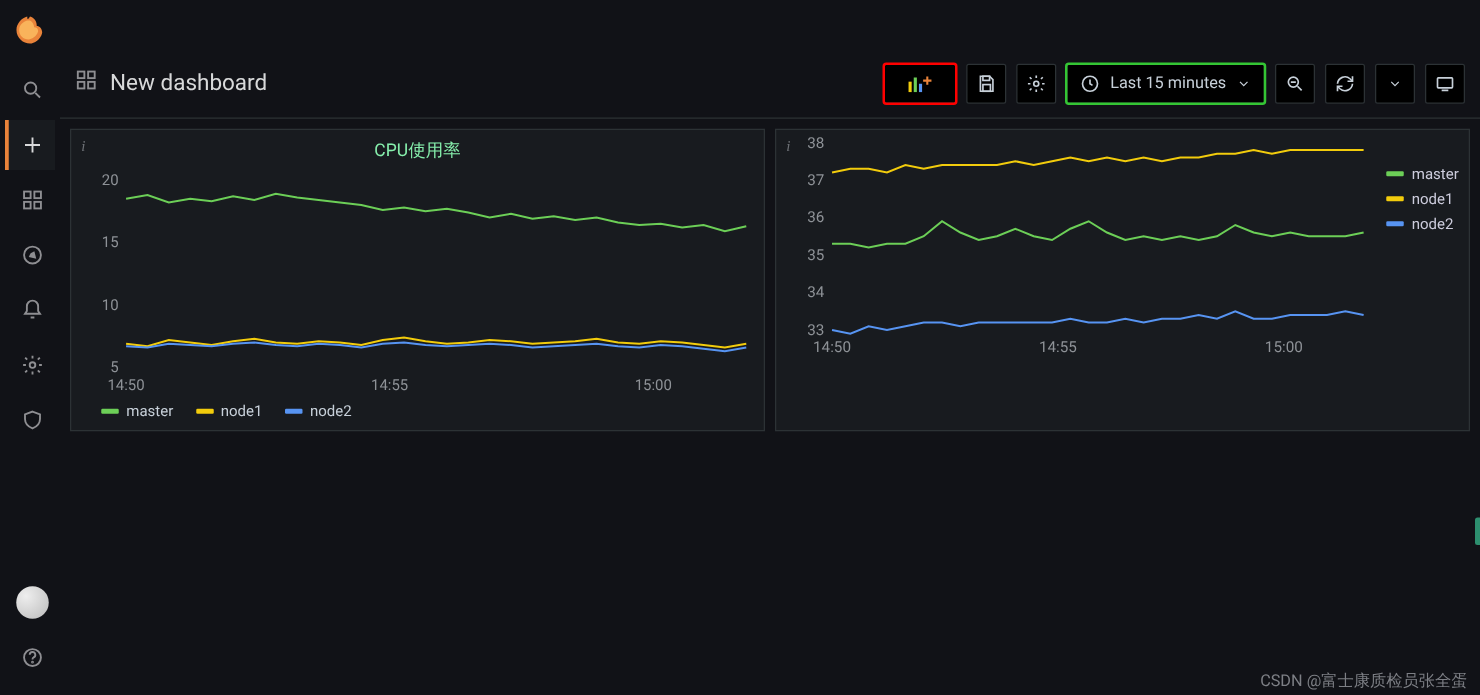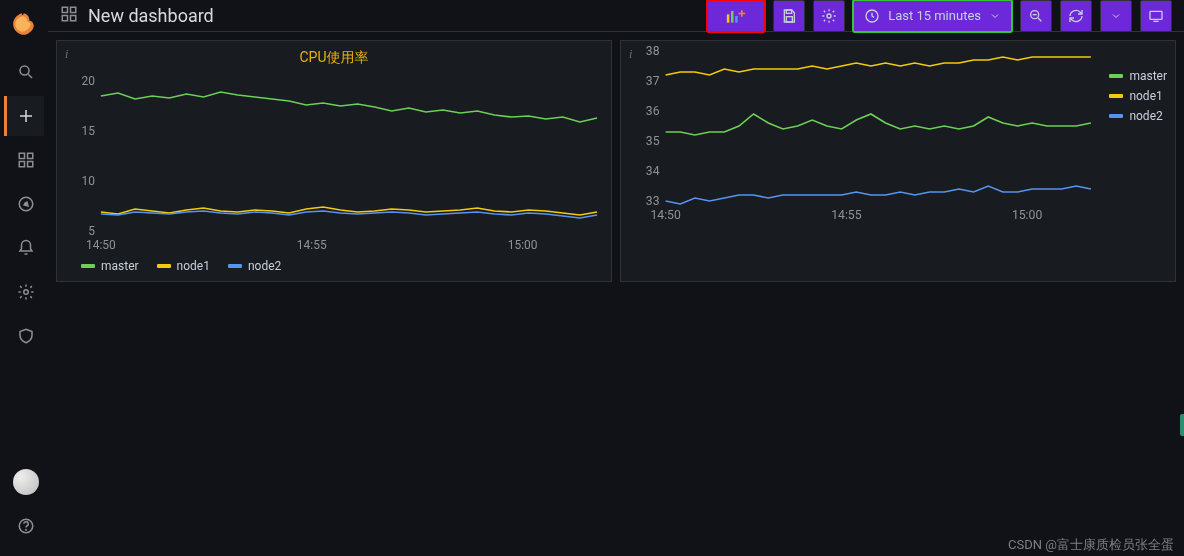--- a/index.html
+++ b/index.html
@@ -7,32 +7,32 @@
   .app { display: flex; height: 100%; }
   
   .sidebar { width: 48px; background: #111217; display: flex; flex-direction: column; align-items: center; gap: 4px; padding-top: 0; }
   .logo { width: 48px; height: 48px; display:flex; align-items:center; justify-content:center; }
   .side-btn { width: 40px; height: 40px; display:flex; align-items:center; justify-content:center; color:#8e8e92; cursor:pointer; border-left:3px solid transparent;}
   .side-btn.active { border-left:3px solid #e9833a; background:#181b1f; color:#d8d9da;}
   .sidebar .spacer { flex:1; }
   .avatar { width: 26px; height:26px; border-radius:50%; background: radial-gradient(circle at 30% 30%, #eee, #bbb); }
   
   .main { flex:1; display:flex; flex-direction:column; }
-  .topbar { height:32px; display:flex; align-items:center; gap:8px; padding:0 12px; border-bottom:1px solid #2c3235;}
+  .topbar { height:56px; display:flex; align-items:center; gap:8px; padding:0 12px; border-bottom:1px solid #2c3235;margin-top:39px;}
   .topbar .title { display:flex; align-items:center; gap:10px; font-size:18px; color:#d8d9da; }
   .topbar .grow { flex:1; }
-  .tb-btn { height:32px; min-width:32px; padding:0 6px; border:1px solid #2c3235; border-radius:2px; display:flex; align-items:center; justify-content:center; color:#c7d0d9; cursor:pointer; background:#6d28d9;}
+  .tb-btn { height:32px; min-width:32px; padding:0 6px; border:1px solid #2c3235; border-radius:2px; display:flex; align-items:center; justify-content:center; color:#c7d0d9; cursor:pointer; background:#000000;}
   .tb-btn.wide { padding: 0 10px; gap:8px; font-size:13px;}
   .hl-red { outline:2px solid #ff0000; outline-offset:-1px; padding:0 18px;}
   .hl-green{ outline:2px solid #34c634; outline-offset:-1px;}
   
   .panels { display:flex; gap:8px; padding:8px; }
   .panel { flex:1; background:#181b1f; border:1px solid #2c3235; position:relative; padding:4px 8px 8px 8px; }
   .panel .info-icon { position:absolute; left:8px; top:6px; color:#6e7277; font-style:italic; font-family:Georgia,serif; font-size:12px;}
-  .panel-title { text-align:center; font-size:14px; color:#eab308; padding:4px 0 8px 0;}
+  .panel-title { text-align:center; font-size:14px; color:#86efac; padding:4px 0 8px 0;}
   .plot { position:relative; width:100%; height:180px; }
   .plot svg { width:100%; height:100%; }
   .yaxis text, .xaxis text { font-size:12px; fill:#8e9297; }
   .legend { display:flex; gap:18px; padding:4px 0 0 16px; font-size:12px; color:#c7d0d9;}
   .panel.right .legend-right { position:absolute; right:8px; top:28px; display:flex; flex-direction:column; gap:6px; font-size:12px;}
   .legend-item { display:flex; align-items:center; gap:6px;}
   .swatch { width:14px; height:4px; border-radius:1px; display:inline-block;}
   .watermark { position:absolute; right:10px; bottom:2px; font-size:13px; color:#7d7f85;}
   .side-accent { position:absolute; right:0; bottom:120px; width:4px; height:22px; background:#2d8f6f; border-radius:2px 0 0 2px;}
 </style>

